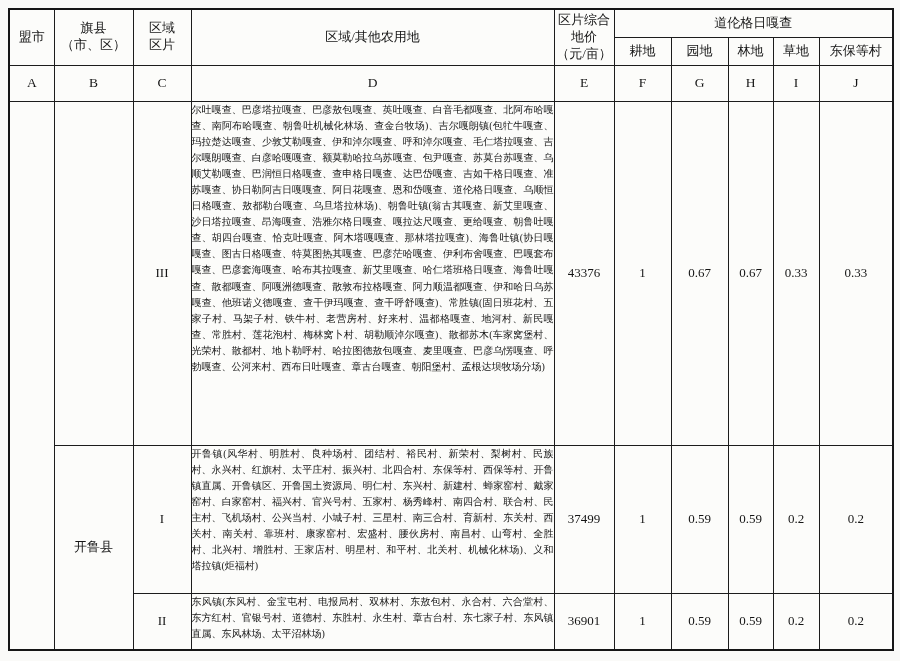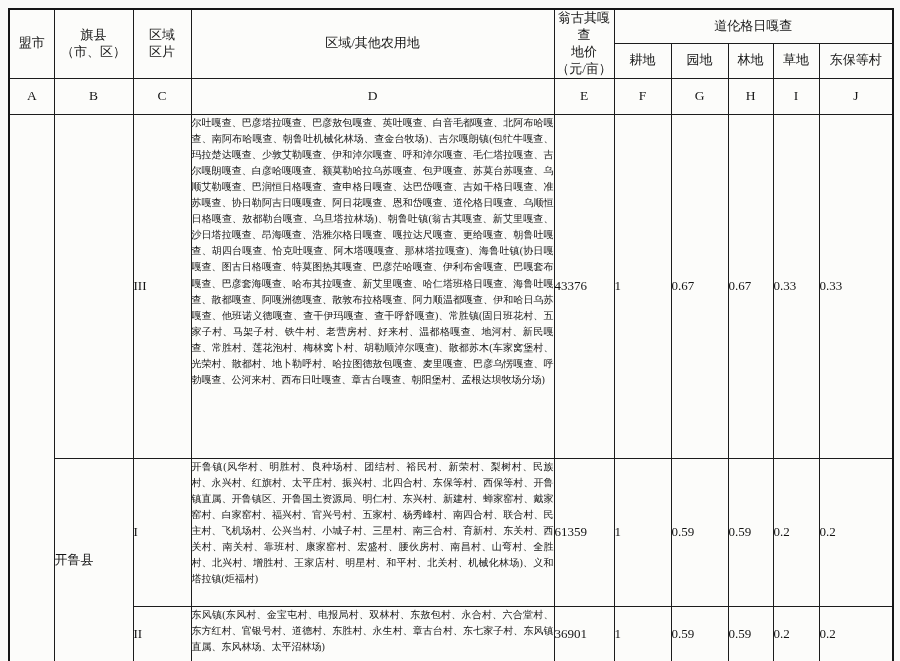--- a/index.html
+++ b/index.html
@@ -48,21 +48,21 @@
   td.desc {
     font-size: 10px;
     line-height: 16.1px;
     text-align: justify;
     text-justify: inter-ideograph;
     vertical-align: top;
     padding: 2px 2px 2px 3px;
     letter-spacing: 0;
   }
   td.val {
-    text-align: left;
+    text-align: center;
     vertical-align: middle;
     font-size: 13px;
   }
   tr.row-iii { height: 344px; }
   tr.row-i   { height: 148px; }
   tr.row-ii  { height: 57px; }
 </style>
 </head>
 <body>
 
@@ -82,21 +82,21 @@
     </colgroup>
 
     <tbody>
         <tr class="grp-row">
       <td class="hdr" rowspan="2">盟市</td>
       <td class="hdr" rowspan="2">旗县
 （市、区）</td>
       <td class="hdr" rowspan="2">区域
 区片</td>
       <td class="hdr" rowspan="2">区域/其他农用地</td>
-      <td class="hdr" rowspan="2">翁古其嘎查
+      <td class="hdr" rowspan="2">区片综合
 地价
 （元/亩）</td>
       <td class="hdr" colspan="5">道伦格日嘎查</td>
     </tr>
 
     <tr class="sub-row">
       <td class="hdr">耕地</td>
       <td class="hdr">园地</td>
       <td class="hdr">林地</td>
       <td class="hdr">草地</td>
@@ -126,21 +126,21 @@
       <td class="val">0.67</td>
       <td class="val">0.67</td>
       <td class="val">0.33</td>
       <td class="val">0.33</td>
     </tr>
 
     <tr class="row-i">
       <td class="val" rowspan="2">开鲁县</td>
       <td class="val">I</td>
       <td class="desc">开鲁镇(风华村、明胜村、良种场村、团结村、裕民村、新荣村、梨树村、民族村、永兴村、红旗村、太平庄村、振兴村、北四合村、东保等村、西保等村、开鲁镇直属、开鲁镇区、开鲁国土资源局、明仁村、东兴村、新建村、蝉家窑村、戴家窑村、白家窑村、福兴村、官兴号村、五家村、杨秀峰村、南四合村、联合村、民主村、飞机场村、公兴当村、小城子村、三星村、南三合村、育新村、东关村、西关村、南关村、靠班村、康家窑村、宏盛村、腰伙房村、南昌村、山弯村、全胜村、北兴村、增胜村、王家店村、明星村、和平村、北关村、机械化林场)、义和塔拉镇(炬福村)</td>
-      <td class="val">61359</td>
+      <td class="val">37499</td>
       <td class="val">1</td>
       <td class="val">0.59</td>
       <td class="val">0.59</td>
       <td class="val">0.2</td>
       <td class="val">0.2</td>
     </tr>
 
     <tr class="row-ii">
       <td class="val">II</td>
       <td class="desc">东风镇(东风村、金宝屯村、电报局村、双林村、东敖包村、永合村、六合堂村、东方红村、官银号村、道德村、东胜村、永生村、章古台村、东七家子村、东风镇直属、东风林场、太平沼林场)</td>

